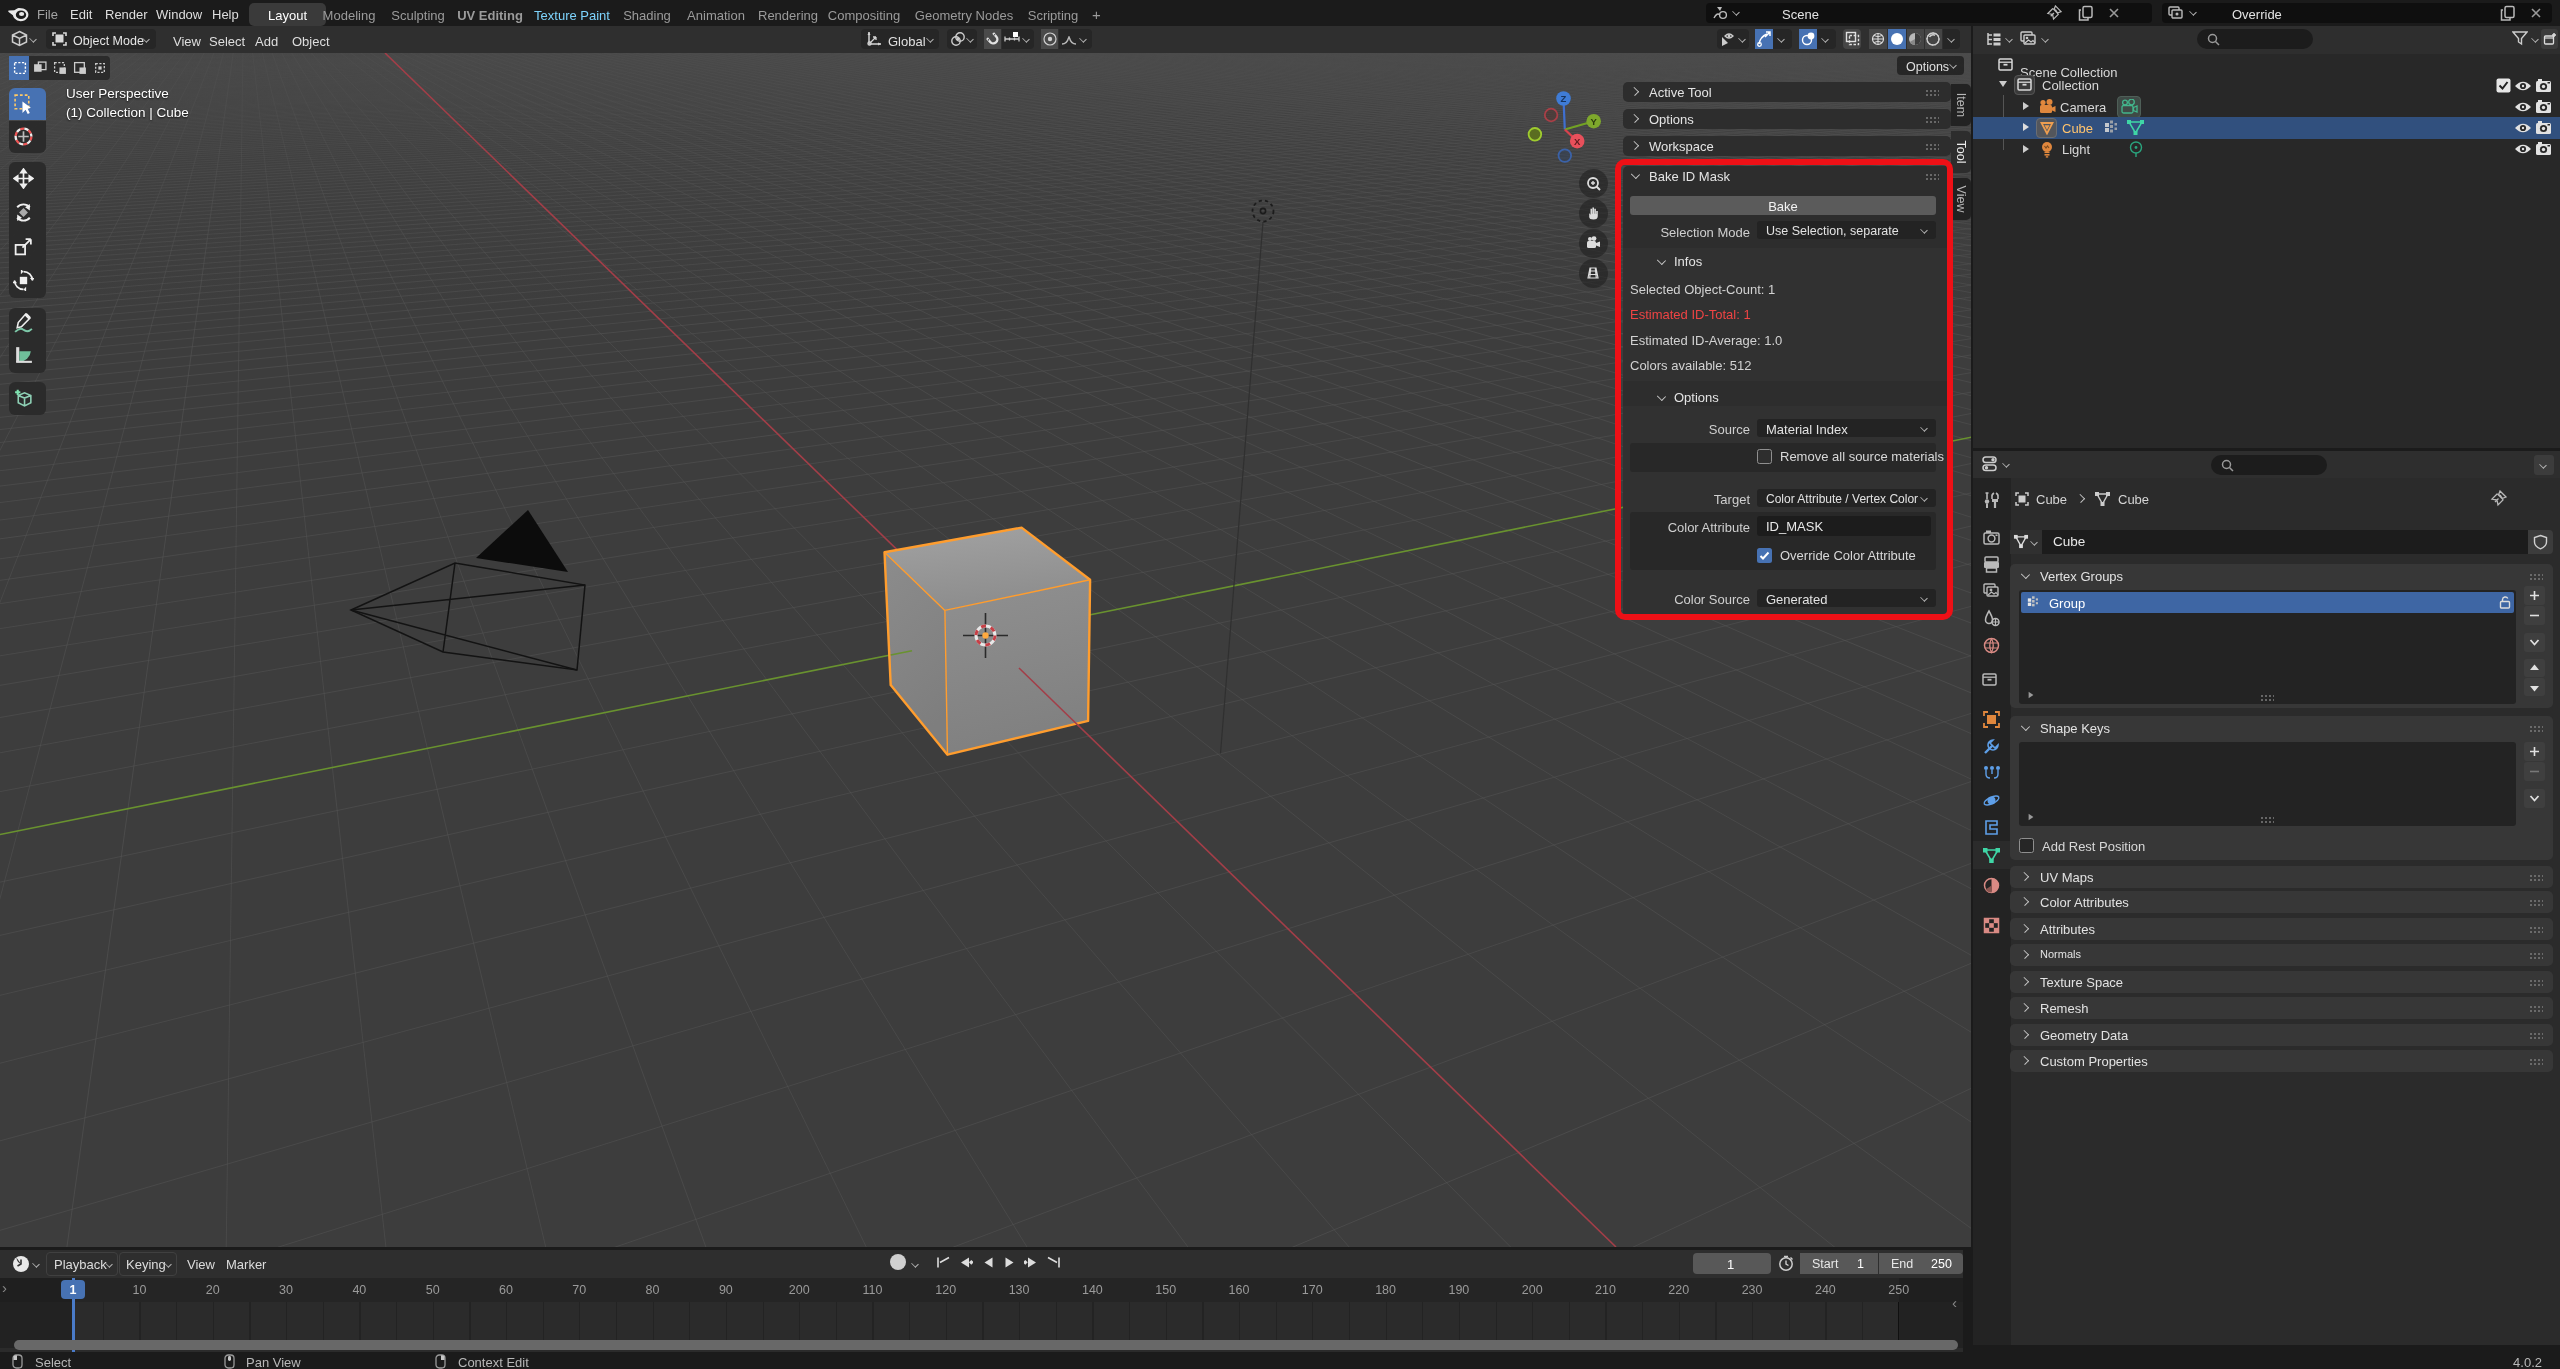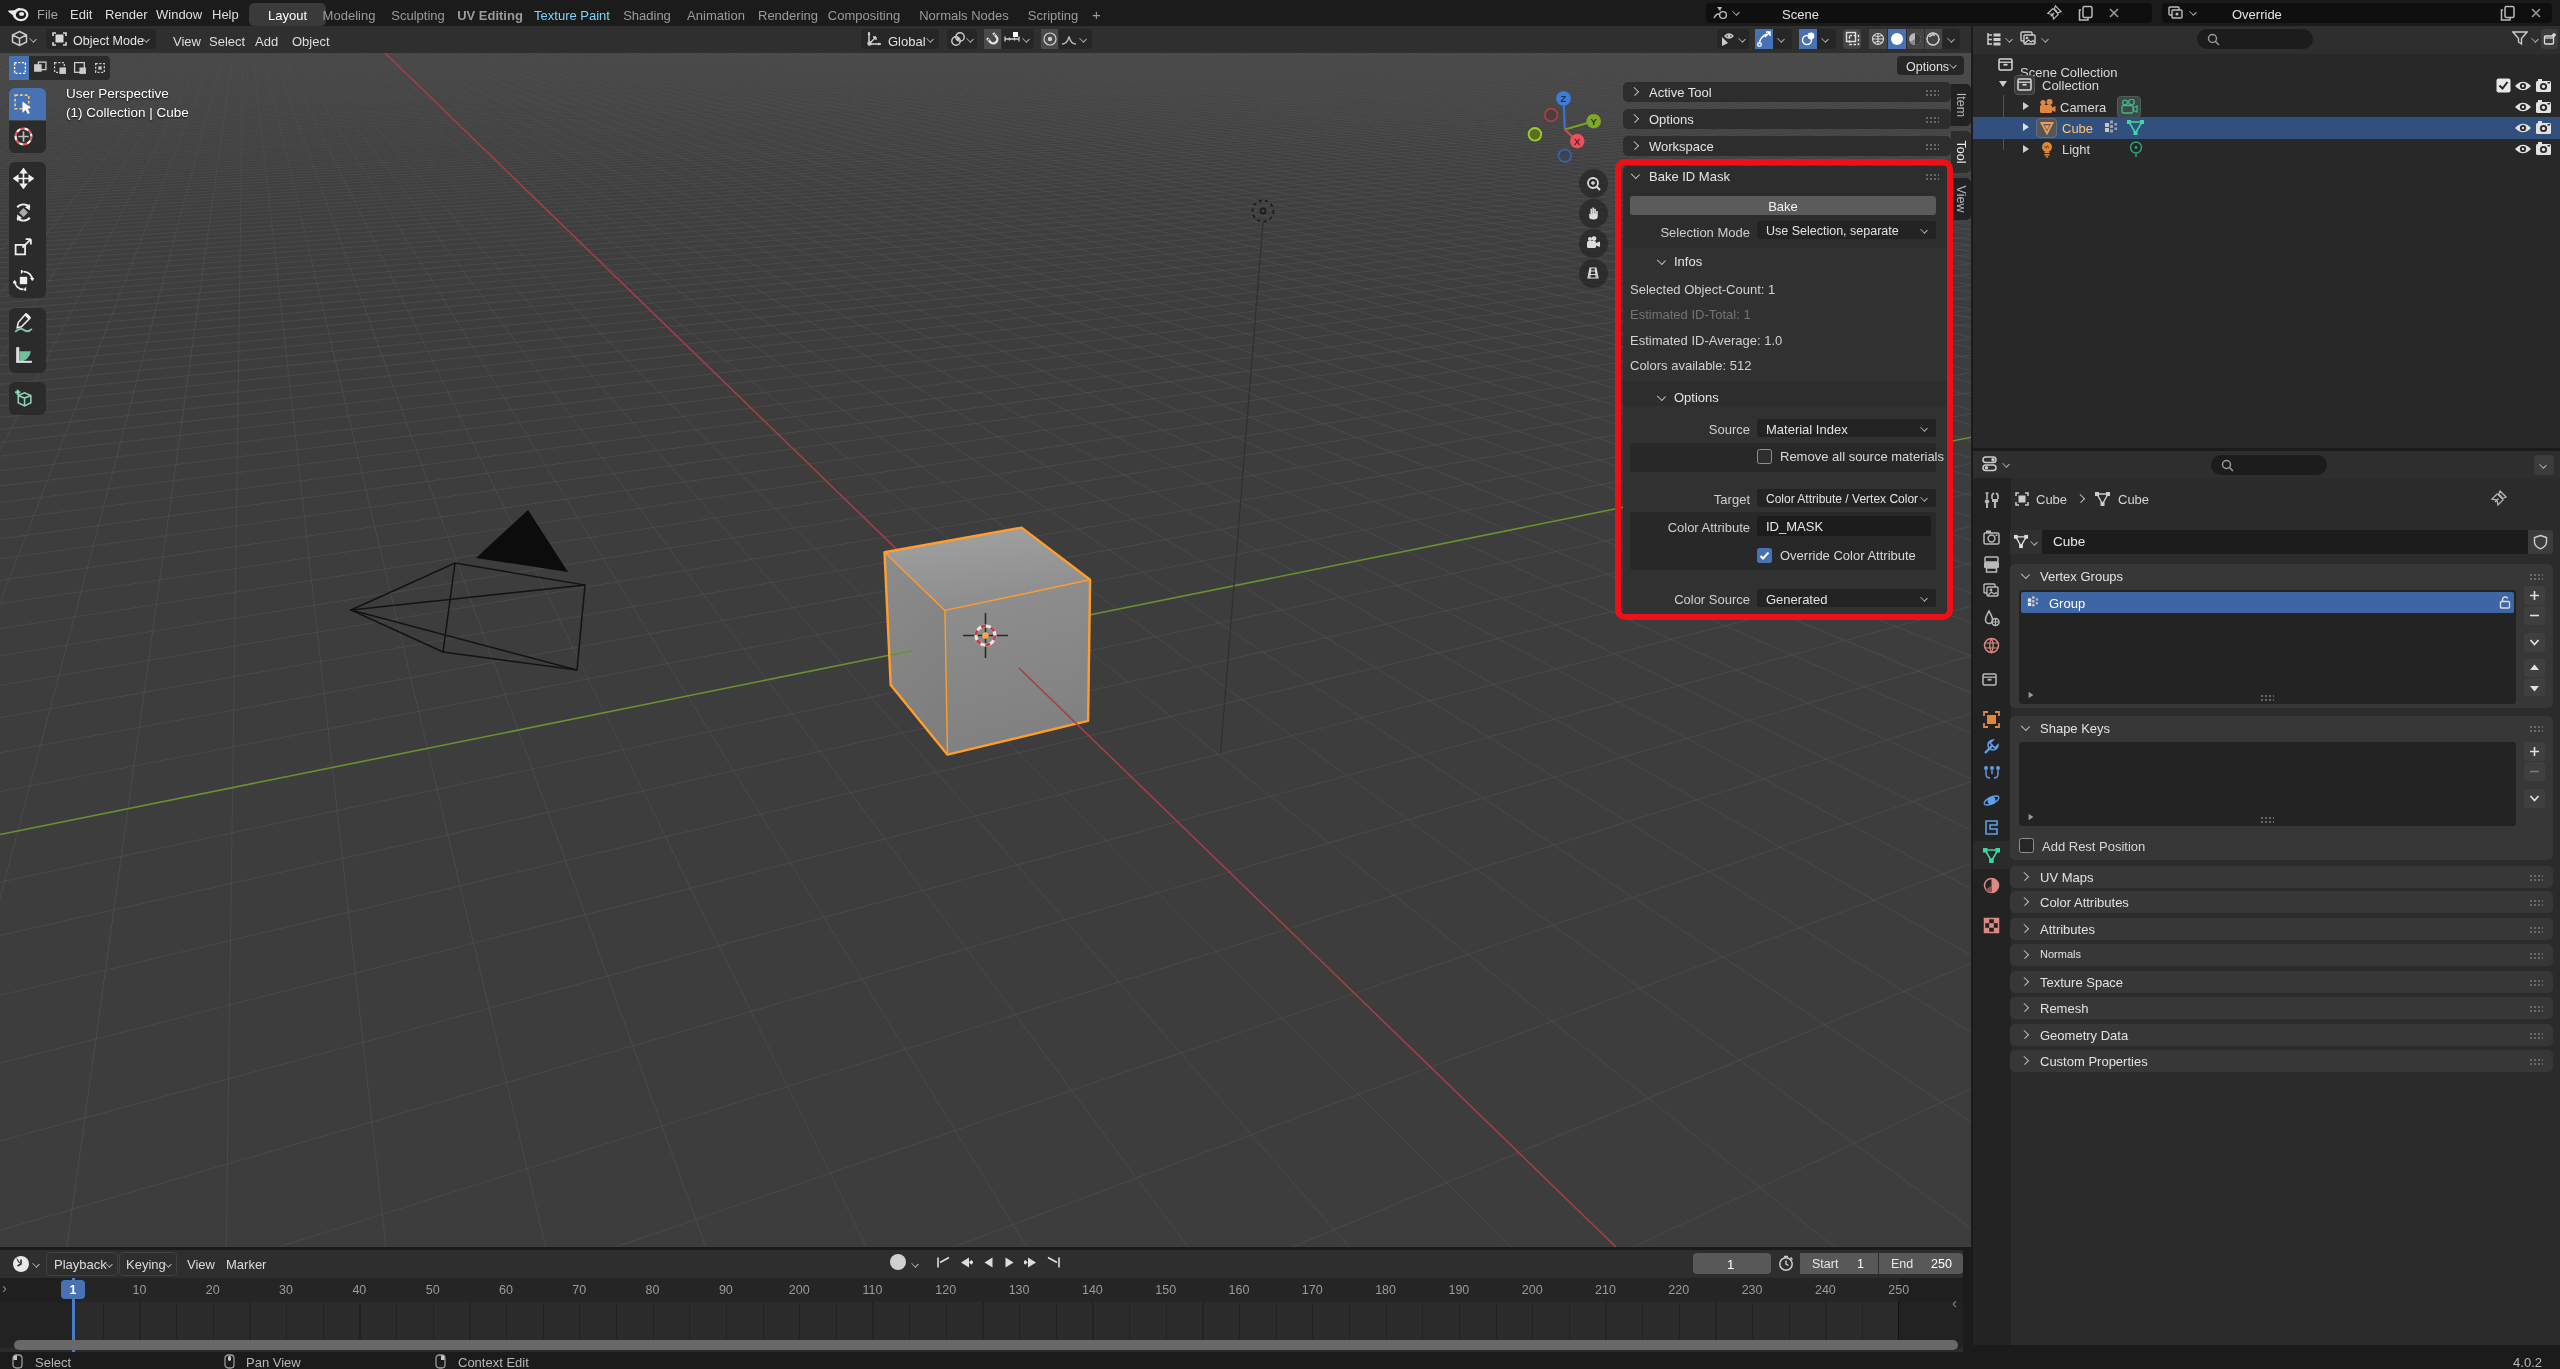--- a/index.html
+++ b/index.html
@@ -25,21 +25,21 @@
 <div class="ab" style="left:249px;top:3px;width:77px;height:23px;background:#3a3a3a;border-radius:5px;"></div>
 <div class="tx" style="left:287.5px;top:9px;color:#ffffff;font-size:13px;font-weight:normal;transform:translateX(-50%)">Layout</div>
 <div class="tx" style="left:349.0px;top:9px;color:#9b9b9b;font-size:13px;font-weight:normal;transform:translateX(-50%)">Modeling</div>
 <div class="tx" style="left:418.0px;top:9px;color:#9b9b9b;font-size:13px;font-weight:normal;transform:translateX(-50%)">Sculpting</div>
 <div class="tx" style="left:490.0px;top:9px;color:#9b9b9b;font-size:13px;font-weight:bold;transform:translateX(-50%)">UV Editing</div>
 <div class="tx" style="left:572.0px;top:9px;color:#7dd3fc;font-size:13px;font-weight:normal;transform:translateX(-50%)">Texture Paint</div>
 <div class="tx" style="left:647.0px;top:9px;color:#9b9b9b;font-size:13px;font-weight:normal;transform:translateX(-50%)">Shading</div>
 <div class="tx" style="left:716.0px;top:9px;color:#9b9b9b;font-size:13px;font-weight:normal;transform:translateX(-50%)">Animation</div>
 <div class="tx" style="left:788.0px;top:9px;color:#9b9b9b;font-size:13px;font-weight:normal;transform:translateX(-50%)">Rendering</div>
 <div class="tx" style="left:864.0px;top:9px;color:#9b9b9b;font-size:13px;font-weight:normal;transform:translateX(-50%)">Compositing</div>
-<div class="tx" style="left:964.0px;top:9px;color:#9b9b9b;font-size:13px;font-weight:normal;transform:translateX(-50%)">Normals Nodes</div>
+<div class="tx" style="left:964.0px;top:9px;color:#9b9b9b;font-size:13px;font-weight:normal;transform:translateX(-50%)">Geometry Nodes</div>
 <div class="tx" style="left:1053.0px;top:9px;color:#9b9b9b;font-size:13px;font-weight:normal;transform:translateX(-50%)">Scripting</div>
 <div class="tx" style="left:1092px;top:7px;color:#9b9b9b;font-size:15px;font-weight:normal;">+</div>
 <div class="ab" style="left:1706px;top:3px;width:446px;height:20px;background:#0f0f0f;border-radius:4px;"></div>
 <svg class="ab" style="left:1712px;top:6px" width="16" height="14" viewBox="0 0 16 14">
     <path d="M5 1 L10 1 L8 5 Z" fill="#bbb"></path>
     <circle cx="11" cy="9" r="3.4" fill="none" stroke="#bbb" stroke-width="1.4"></circle>
     <path d="M2 12 Q5 6 8 9" stroke="#bbb" stroke-width="1.4" fill="none"></path>
   </svg>
 <div class="cv2" style="left:1733px;top:9px"></div>
 <div class="tx" style="left:1782px;top:8px;color:#e3e3e3;font-size:13px;font-weight:normal;">Scene</div>
@@ -384,21 +384,21 @@
 <div class="ab" style="left:1630px;top:196px;width:306px;height:19px;background:#5b5b5b;border-radius:3px;"></div>
 <div class="tx" style="left:1783px;top:200px;color:#f2f2f2;font-size:13px;font-weight:normal;transform:translateX(-50%)">Bake</div>
 <div class="tx" style="right:810px;top:226px;color:#cfcfcf;font-size:13px">Selection Mode</div>
 <div class="ab" style="left:1757px;top:221px;width:179px;height:18px;background:#232323;border-radius:3px;"></div>
 <div class="tx" style="left:1766px;top:224.75px;color:#e2e2e2;font-size:12.5px;font-weight:normal;">Use Selection, separate</div>
 <div class="cv2" style="left:1921px;top:227.0px"></div>
 <div class="ab" style="left:1623px;top:248px;width:328px;height:133px;background:#313131;border-radius:0px;"></div>
 <div class="cvo" style="left:1658px;top:257px"></div>
 <div class="tx" style="left:1674px;top:255px;color:#e4e4e4;font-size:13px;font-weight:normal;">Infos</div>
 <div class="tx" style="left:1630px;top:283px;color:#d2d2d2;font-size:13px;font-weight:normal;">Selected Object-Count: 1</div>
-<div class="tx" style="left:1630px;top:308px;color:#737373;font-size:13px;font-weight:normal;">Estimated ID-Total: 1</div>
+<div class="tx" style="left:1630px;top:308px;color:#ef4444;font-size:13px;font-weight:normal;">Estimated ID-Total: 1</div>
 <div class="tx" style="left:1630px;top:334px;color:#d2d2d2;font-size:13px;font-weight:normal;">Estimated ID-Average: 1.0</div>
 <div class="tx" style="left:1630px;top:359px;color:#d2d2d2;font-size:13px;font-weight:normal;">Colors available: 512</div>
 <div class="ab" style="left:1623px;top:385px;width:328px;height:232px;background:#313131;border-radius:0 0 5px 5pxpx;"></div>
 <div class="ab" style="left:1623px;top:385px;width:328px;height:21px;background:#2d2d2d;border-radius:0px;"></div>
 <div class="cvo" style="left:1658px;top:393px"></div>
 <div class="tx" style="left:1674px;top:391px;color:#e4e4e4;font-size:13px;font-weight:normal;">Options</div>
 <div class="tx" style="right:810px;top:423px;color:#cfcfcf;font-size:13px">Source</div>
 <div class="ab" style="left:1757px;top:419px;width:179px;height:18px;background:#232323;border-radius:3px;"></div>
 <div class="tx" style="left:1766px;top:422.5px;color:#e2e2e2;font-size:13px;font-weight:normal;">Material Index</div>
 <div class="cv2" style="left:1921px;top:425.0px"></div>

